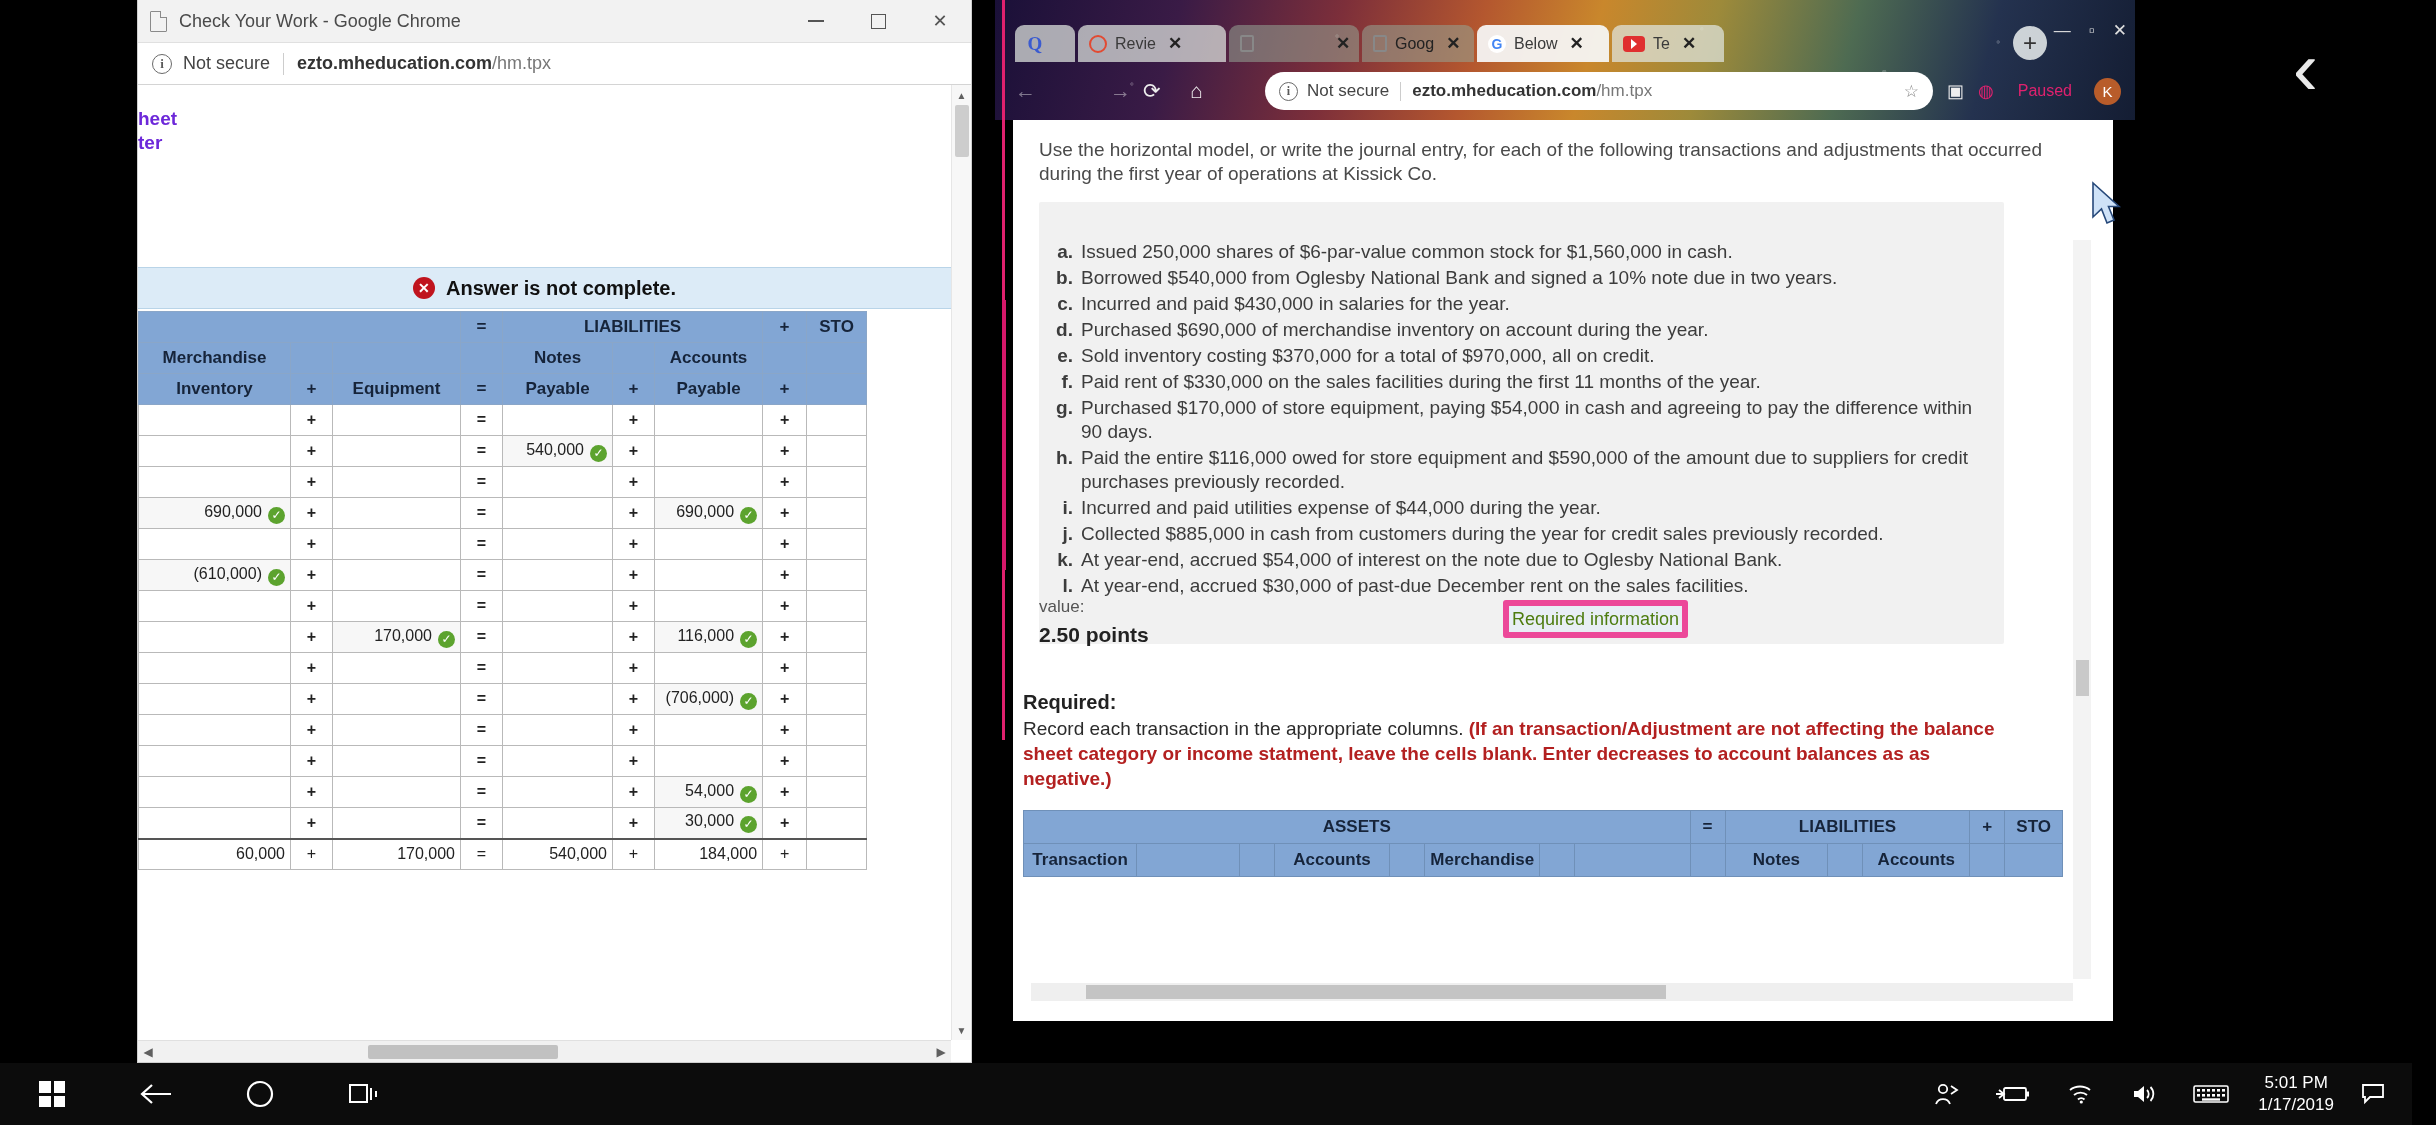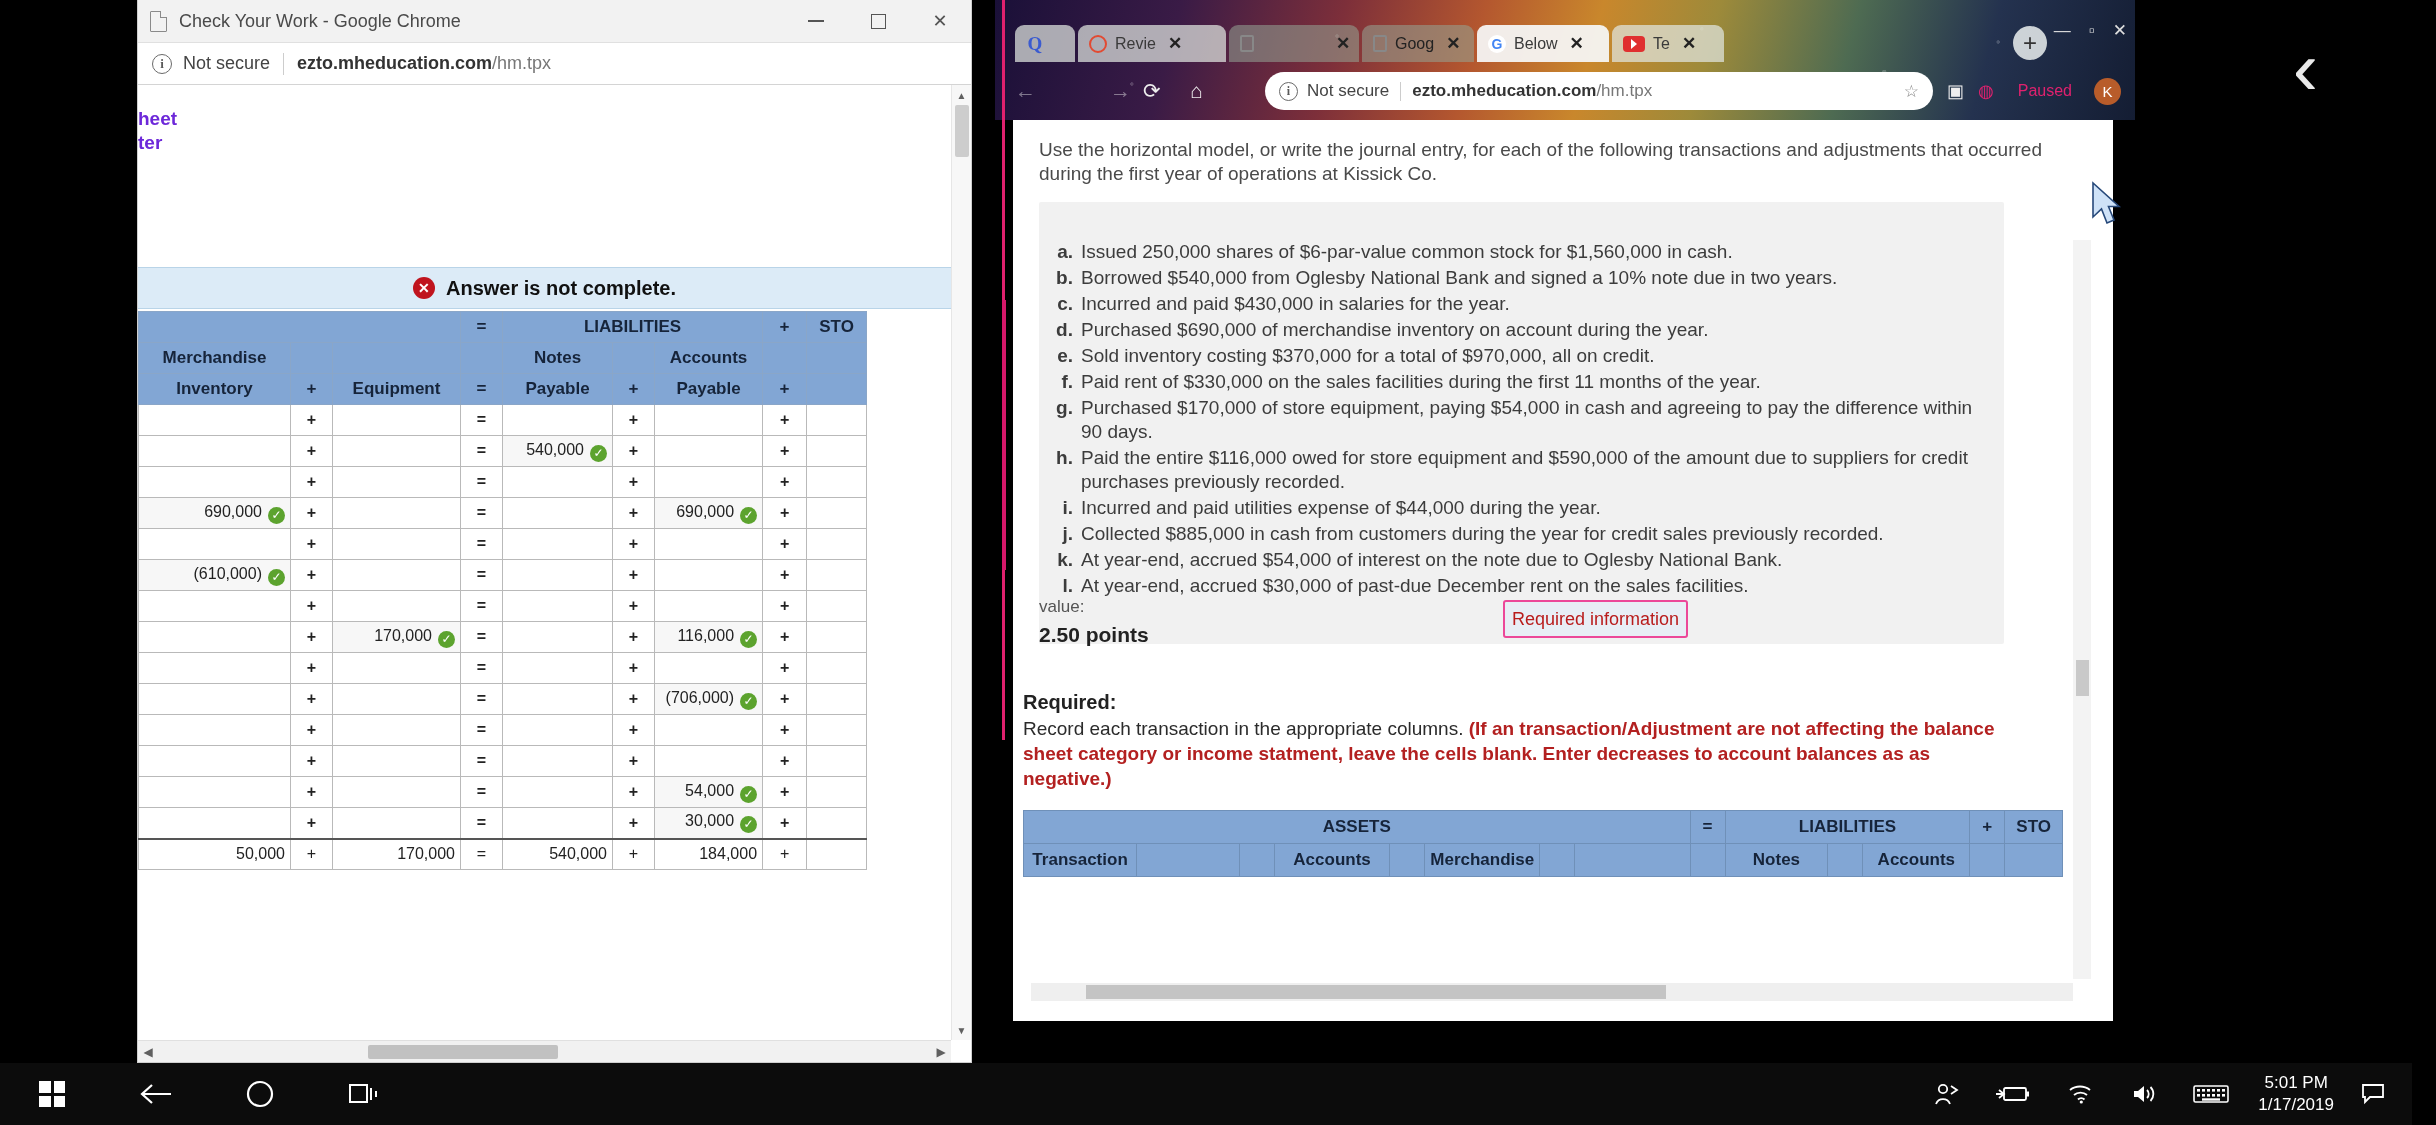--- a/index.html
+++ b/index.html
@@ -142,21 +142,21 @@
      border-radius:2px; width:965px; }
   .tx-list { list-style:none; }
   .tx-list li { display:flex; margin-bottom:2px; color:#3c3c3c; font-size:19px; line-height:24px; }
   .tx-letter { width:22px; flex:0 0 22px; text-align:right; font-weight:bold; margin-right:8px; }
   .tx-body{ flex:1; }
   .ghost { opacity:.18; font-size:17px; }
 
   .valbox { position:absolute; left:26px; top:475px; font-size:17px; color:#555; }
   .valbox b { display:block; font-size:21px; color:#222; margin-top:4px; font-weight:bold;}
   .reqinfo-btn { position:absolute; left:490px; top:480px; width:185px; height:38px;
-     background:#e8eef5; border:2px solid #ec4899; border-radius:3px; color:#b91c1c;
+     background:#e8eef5; border:6px solid #ec4899; border-radius:3px; color:#4d7c0f;
      font-size:18px; display:flex; align-items:center; justify-content:center; }
 
   .req-block { position:absolute; left:10px; top:570px; width:1000px; }
   .req-t { font-weight:bold; font-size:20px; color:#222; }
   .req-b { font-size:19px; color:#2b2b2b; line-height:25px; margin-top:2px; }
   .req-red { color:#b32020; font-weight:bold; }
 
   #r-table { position:absolute; left:10px; top:690px; width:1040px;
      border-collapse:collapse; table-layout:fixed; font-size:16px; }
   #r-table th { background:#82a6d4; border:1px solid #6f90b8; color:#16243a;
@@ -421,21 +421,21 @@
             <td class="c-op">+</td>
             <td></td>
             <td class="c-op">=</td>
             <td></td>
             <td class="c-op">+</td>
             <td class="c-num">30,000<span class="chk">✓</span></td>
             <td class="c-op">+</td>
             <td></td>
           </tr>
           <tr class="totrow">
-            <td style="text-align: right; padding-right: 5px;">50,000</td>
+            <td style="text-align: right; padding-right: 5px;">60,000</td>
             <td class="c-op">+</td>
             <td style="text-align: right; padding-right: 5px;">170,000</td>
             <td class="c-op">=</td>
             <td style="text-align: right; padding-right: 5px;">540,000</td>
             <td class="c-op">+</td>
             <td style="text-align: right; padding-right: 5px;">184,000</td>
             <td class="c-op">+</td>
             <td style="text-align: right; padding-right: 5px;"></td>
           </tr>
         </tbody>

